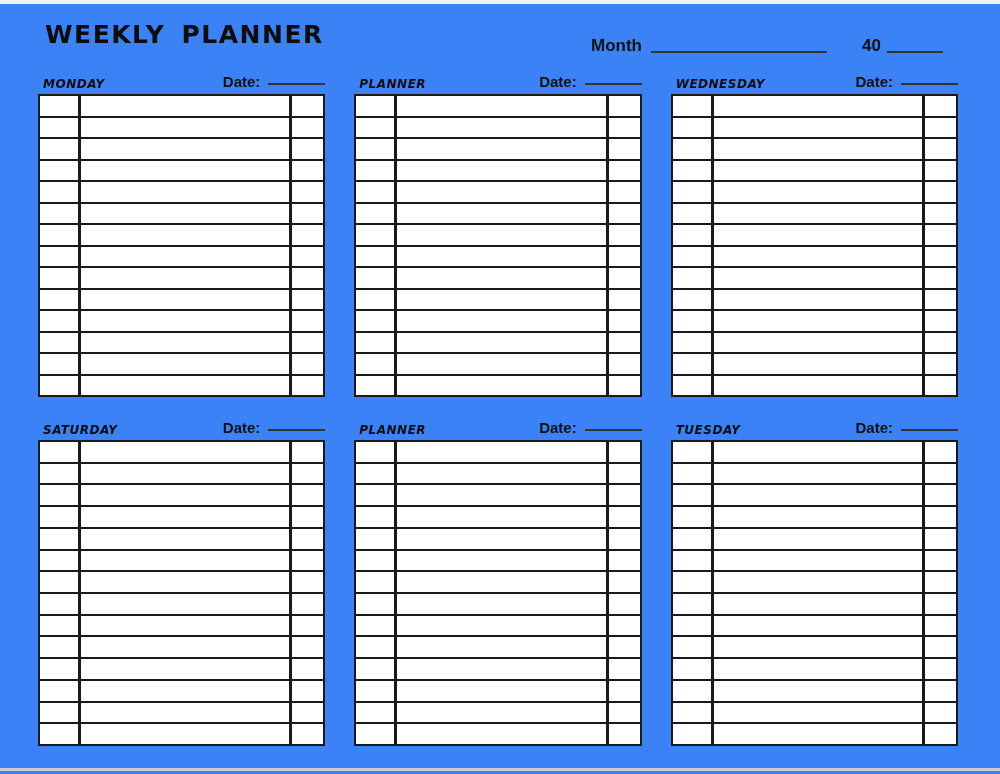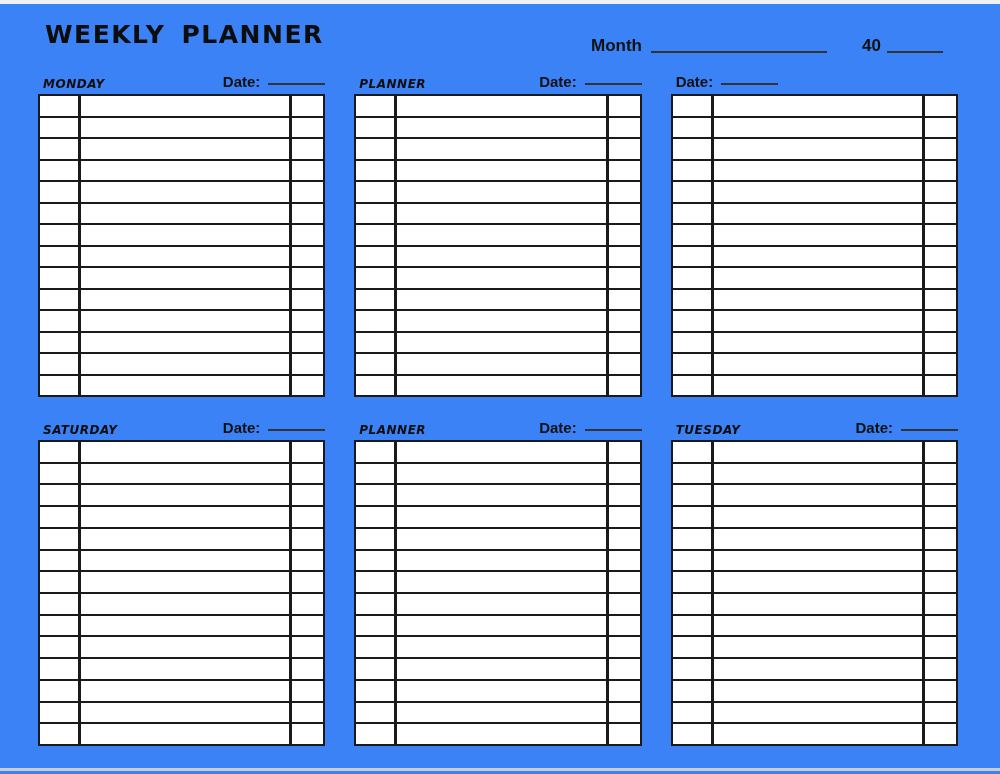--- a/index.html
+++ b/index.html
@@ -285,20 +285,21 @@
           <div class="table-row">
             <div class="cell-left"></div>
             <div class="cell-main"></div>
             <div class="cell-right"></div>
           </div>
         </div>
     </div>
 
     <div class="panel">
       <div class="panel-header">
+        <span class="day-name">WEDNESDAY</span>
         <span class="date-group">
           <span>Date:</span>
           <span class="date-line"></span>
         </span>
       </div>
       <div class="day-table">
           <div class="table-row">
             <div class="cell-left"></div>
             <div class="cell-main"></div>
             <div class="cell-right"></div>

